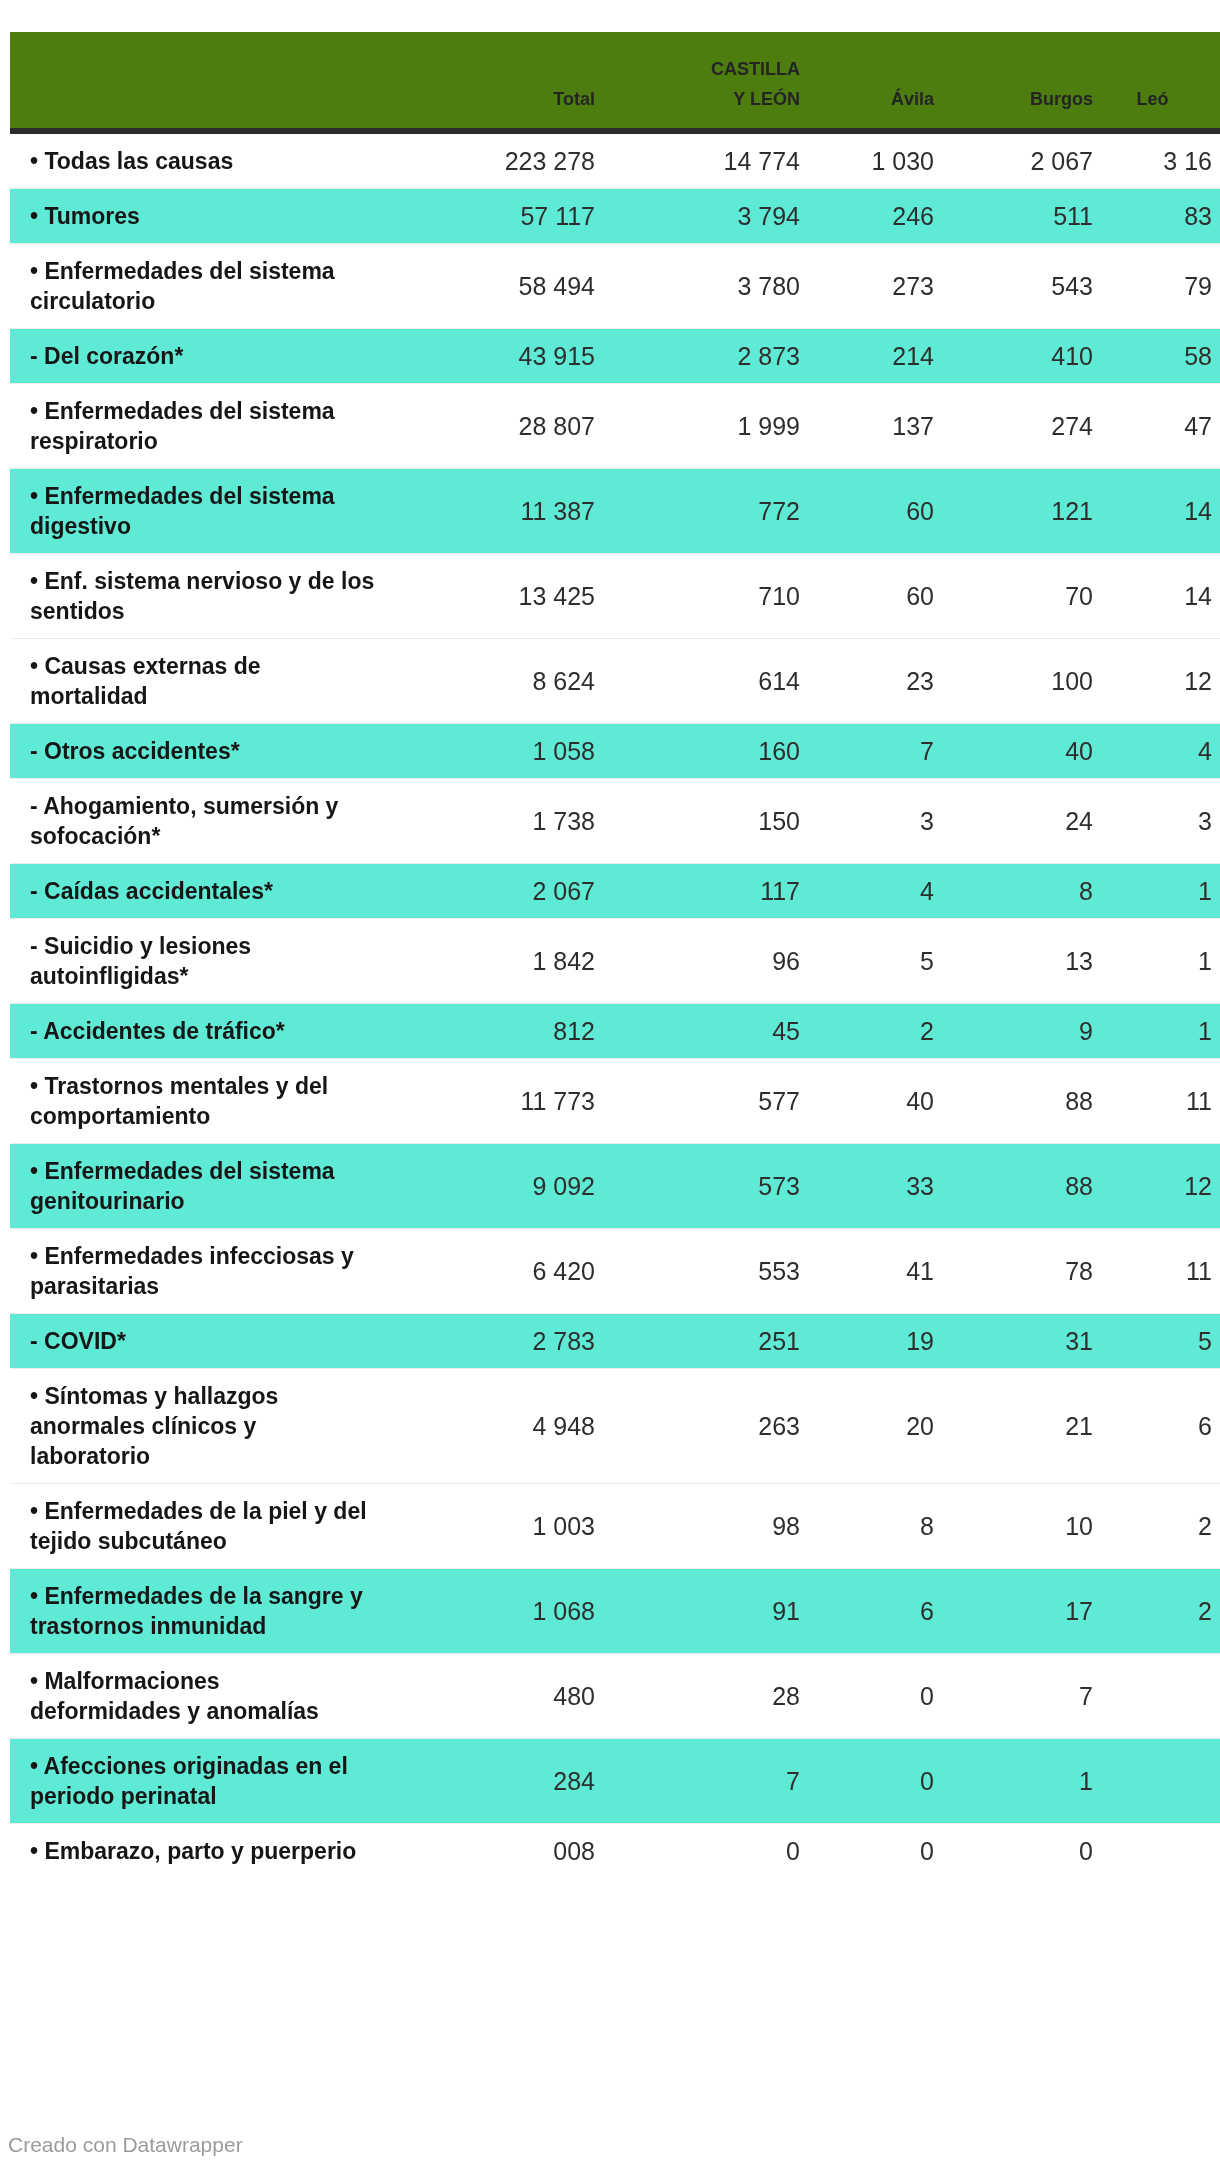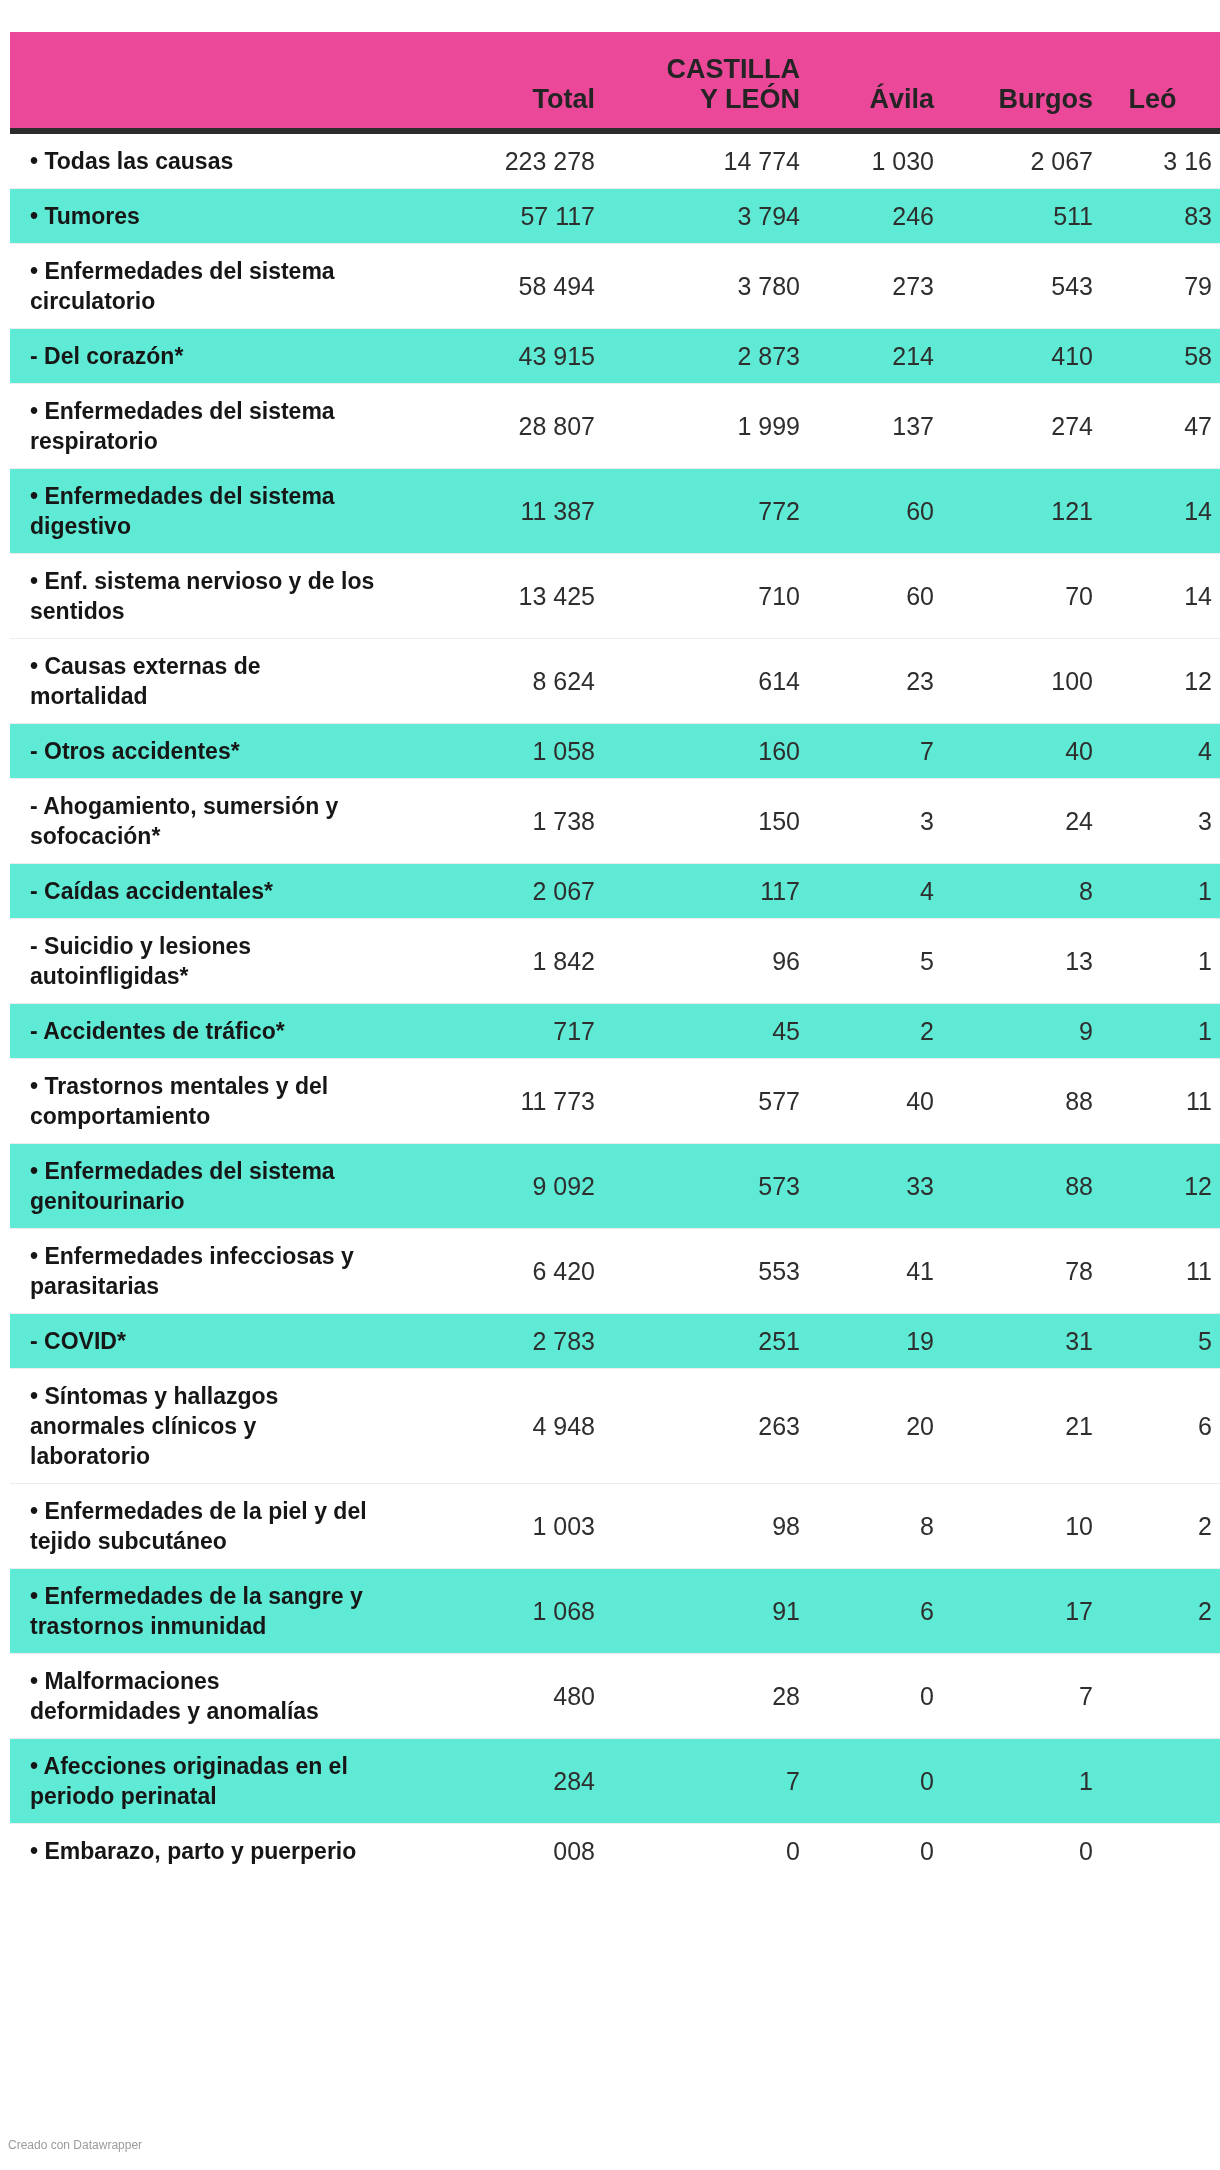--- a/index.html
+++ b/index.html
@@ -24,23 +24,23 @@
     table-layout: fixed;
   }
   table.dw-table col.c-label  { width: 450px; }
   table.dw-table col.c-total  { width: 135px; }
   table.dw-table col.c-cyl    { width: 205px; }
   table.dw-table col.c-avila  { width: 134px; }
   table.dw-table col.c-burgos { width: 159px; }
   table.dw-table col.c-leon   { width: 127px; }
 
   thead th {
-    background: #ec4899;
+    background: #4d7c0f;
     font-weight: bold;
-    font-size: 27px;
+    font-size: 18px;
     line-height: 30px;
     color: #242424;
     text-align: right;
     vertical-align: bottom;
     padding: 22px 0 14px 0;
     white-space: pre-line;
   }
   thead th.label-col { text-align: left; }
   thead tr { border-bottom: 6px solid #2c2c2c; }
   thead th.leon-col { padding-right: 8px; text-align: center; }
@@ -69,21 +69,21 @@
     vertical-align: middle;
     white-space: nowrap;
     overflow: hidden;
   }
   tbody td.leon-col { padding-right: 8px; }
 
   .credit {
     position: absolute;
     left: 8px;
     top: 2134px;
-    font-size: 12px;
+    font-size: 21px;
     line-height: 22px;
     color: #9b9b9b;
     text-decoration: none;
   }
 </style>
 </head>
 <body>
 
 <div class="page">
 
@@ -206,21 +206,21 @@
       <th class="row-label">- Suicidio y lesiones
 autoinfligidas*</th>
       <td>1 842</td>
       <td>96</td>
       <td>5</td>
       <td>13</td>
       <td class="leon-col">1</td>
     </tr>
         <tr class="striped">
       <th class="row-label">- Accidentes de tráfico*</th>
-      <td>717</td>
+      <td>812</td>
       <td>45</td>
       <td>2</td>
       <td>9</td>
       <td class="leon-col">1</td>
     </tr>
         <tr>
       <th class="row-label">• Trastornos mentales y del
 comportamiento</th>
       <td>11 773</td>
       <td>577</td>

